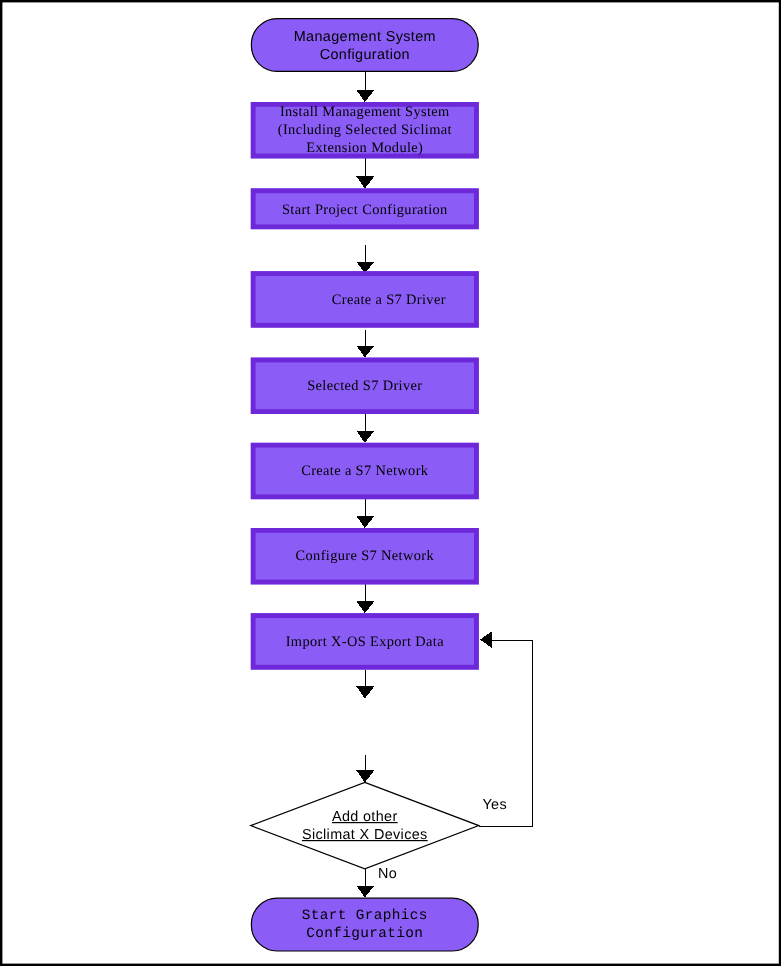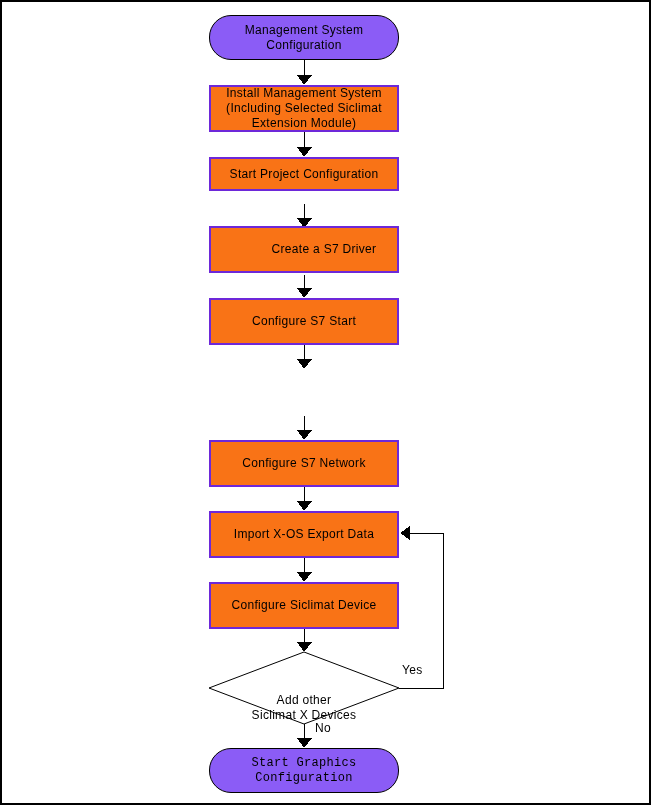--- a/index.html
+++ b/index.html
@@ -36,22 +36,23 @@
     line-height: 15px;
     letter-spacing: 0.3px;
     white-space: pre-line;
   }
   .terminator {
     background: #8b5cf6;
     border: 1px solid #000000;
     border-radius: 22px;
   }
   .process {
-    background: #f97316;
-    border: 2px solid #6d28d9;
+    background: #8b5cf6;
+    border: 4px solid #6d28d9;
+    font-family: Liberation Serif, serif;
   }
   .decision-text {
     background: transparent;
     border: none;
   }
   .edge-label {
     position: absolute;
     font-size: 12px;
     letter-spacing: 0.3px;
     background: transparent;
@@ -100,30 +101,30 @@
 Configuration</div>
 
   <div class="node process" style="left:207px; top:83px;  width:190px; height:47px;">Install Management System
 (Including Selected Siclimat
 Extension Module)</div>
 
   <div class="node process" style="left:207px; top:155px; width:190px; height:34px;">Start Project Configuration</div>
 
   <div class="node process" style="left:207px; top:224px; width:190px; height:47px;padding-left:40px;">Create a S7 Driver</div>
 
-  <div class="node process" style="left:207px; top:296px; width:190px; height:47px;">Configure S7 Start</div>
+  <div class="node process" style="left:207px; top:296px; width:190px; height:47px;">Selected S7 Driver</div>
 
+  <div class="node process" style="left:207px; top:367px; width:190px; height:47px;">Create a S7 Network</div>
 
   <div class="node process" style="left:207px; top:438px; width:190px; height:47px;">Configure S7 Network</div>
 
   <div class="node process" style="left:207px; top:509px; width:190px; height:47px;">Import X-OS Export Data</div>
 
-  <div class="node process" style="left:207px; top:580px; width:190px; height:47px;">Configure Siclimat Device</div>
 
-  <div class="node decision-text" style="left:207px; top:670px; width:190px; height:72px;">Add other
+  <div class="node decision-text" style="left:207px; top:650px; width:190px; height:72px;text-decoration:underline;">Add other
 Siclimat X Devices</div>
 
   <div class="node terminator" style="left:207px; top:746px; width:190px; height:45px;font-family:Liberation Mono, monospace;">Start Graphics Configuration</div>
 
   <div class="edge-label" style="left:400px; top:661px;">Yes</div>
 
   <div class="edge-label" style="left:313px; top:719px;">No</div>
 
 </div>
 

